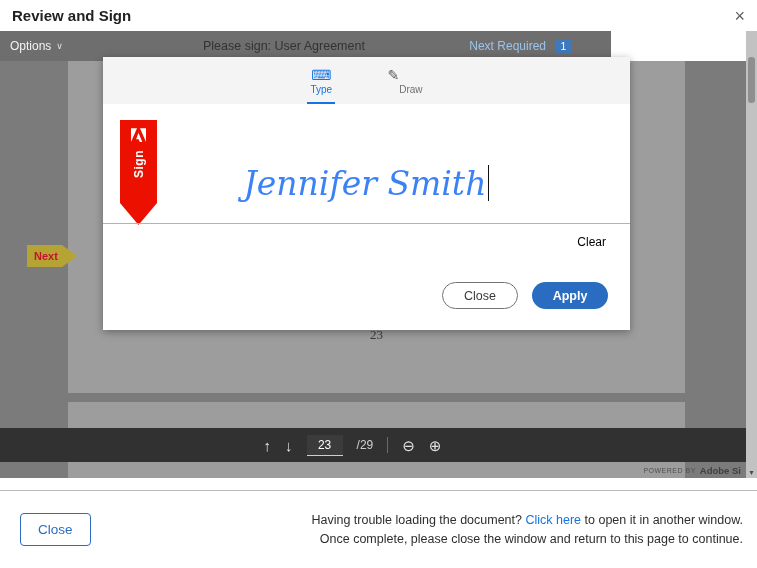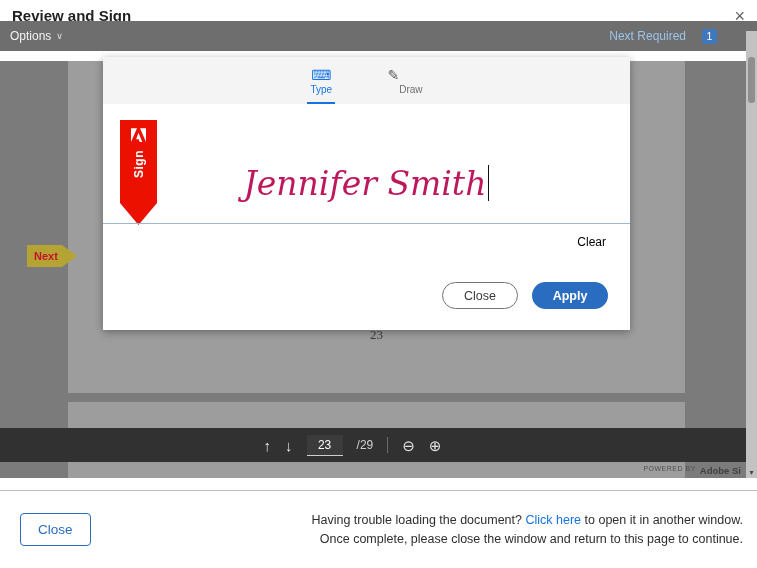--- a/index.html
+++ b/index.html
@@ -6,27 +6,27 @@
   body { background:#ffffff; font-family:"Liberation Sans", sans-serif; }
   .app { position:relative; width:757px; height:568px; background:#fff; overflow:hidden; color:#323232; }
 
   
   .titlebar { position:absolute; left:0; top:0; width:757px; height:31px; background:#fff;
               display:flex; align-items:center; justify-content:space-between; padding:0 12px; }
   .titlebar .title { font-size:15px; font-weight:bold; color:#222; }
   .titlebar .close { font-size:18px; color:#5f5f5f; cursor:pointer; line-height:1; }
 
   
-  .gray-toolbar { position:absolute; left:0; top:21px; width:757px; height:30px; background:#6e6e6e;text-decoration:underline; }
+  .gray-toolbar { position:absolute; left:0; top:31px; width:611px; height:30px; background:#6e6e6e;text-decoration:underline; }
   .options { position:absolute; left:10px; top:0; height:30px; display:flex; align-items:center; gap:5px;
              color:#f2f2f2; font-size:12px; cursor:pointer; }
   .options .chev { font-size:9px; color:#e0e0e0; }
   .doc-title { position:absolute; left:203px; top:0; height:30px; display:flex; align-items:center;
                color:#333333; font-size:12.5px; }
-  .next-required { position:absolute; right:40px; top:0; height:30px; display:flex; align-items:center; gap:16px;
+  .next-required { position:absolute; right:40px; top:0; height:30px; display:flex; align-items:center; gap:10px;
                    cursor:pointer; }
   .next-required .nr-label { color:#9cc3ea; font-size:12px; }
   .nr-badge { width:15px; height:15px; background:#3f78bc; color:#fff; font-size:10.5px;
               display:flex; align-items:center; justify-content:center; border-radius:2px; }
 
   
   .viewer { position:absolute; left:0; top:61px; width:757px; height:417px; background:#7b7b7b; }
   .page { position:absolute; left:68px; width:617px; background:#9d9d9d; }
   .page1 { top:0; height:332px; }
   .page2 { top:341px; height:76px; }
@@ -43,21 +43,21 @@
                   display:flex; align-items:center; justify-content:center; z-index:5; }
   .dt-group { display:flex; align-items:center; gap:14px; position:relative; left:-26px; }
   .dt-icon { color:#e2e2e2; font-size:15px; cursor:pointer; line-height:1; }
   .page-box { width:36px; height:21px; text-align:center; color:#fff; font-size:12px; line-height:20px;
               border-bottom:1px solid #cfcfcf; background:rgba(255,255,255,0.05); cursor:text; }
   .page-total { color:#cfcfcf; font-size:12px; }
   .dt-divider { width:1px; height:16px; background:#6a6a6a; }
   .dt-chevron { position:absolute; right:4px; top:50%; transform:translateY(-50%); color:#b5b5b5;
                 font-size:14px; cursor:pointer; }
 
-  .branding { position:absolute; right:16px; bottom:2px; display:flex; align-items:flex-start; gap:4px; }
+  .branding { position:absolute; right:16px; bottom:2px; display:flex; align-items:center; gap:4px; }
   .branding .pb { font-size:7px; color:#4f4f4f; letter-spacing:0.5px; }
   .branding .brand { font-size:9.5px; font-weight:bold; color:#3f3f3f; }
 
   
   .scrollbar { position:absolute; right:0; top:31px; width:11px; height:447px; background:#c2c2c2; z-index:6; }
   .scroll-thumb { position:absolute; left:2px; top:26px; width:7px; height:46px; background:#8f8f8f; border-radius:3px; }
   .scroll-down { position:absolute; left:0; bottom:1px; width:11px; text-align:center; font-size:8px; color:#4a4a4a; }
 
   
   .sig-modal { position:absolute; left:103px; top:57px; width:527px; height:273px; background:#fff;
@@ -72,21 +72,21 @@
   .tab.inactive .tab-icon { color:#555; }
   .tab.inactive .tab-label { color:#6e6e6e;padding-left:35px; }
 
   .sig-body { position:relative; height:226px; }
   .ribbon { position:absolute; left:17px; top:16px; width:37px; height:105px; background:#eb1000;
             clip-path:polygon(0 0, 100% 0, 100% 79%, 50% 100%, 0 79%);
             display:flex; flex-direction:column; align-items:center; padding-top:8px; }
   .ribbon .sign-vert { writing-mode:vertical-rl; transform:rotate(180deg); color:#fff; font-size:12px;
                        font-weight:bold; letter-spacing:0.5px; margin-top:8px; }
   .sig-display { position:absolute; left:0; right:0; top:60px; text-align:center; cursor:text;
-                 font-family:"DejaVu Serif", serif; font-style:italic; font-size:33px; color:#be185d; }
+                 font-family:"DejaVu Serif", serif; font-style:italic; font-size:33px; color:#3b82f6; }
   .caret { display:inline-block; width:1px; height:36px; background:#111; vertical-align:-6px; margin-left:2px; }
   .sig-line { position:absolute; left:0; right:0; top:119px; border-top:1px solid #9cb8cb; }
   .clear-link { position:absolute; right:24px; top:131px; color:#000000; font-size:12px; cursor:pointer; }
   .sig-buttons { position:absolute; right:22px; top:178px; display:flex; gap:14px; }
   .btn { height:27px; border-radius:14px; display:flex; align-items:center; justify-content:center;
          font-size:12.5px; cursor:pointer; width:76px; }
   .btn-close { background:#fff; border:1.5px solid #747474; color:#3a3a3a; }
   .btn-apply { background:#2a6dc0; border:none; color:#fff; font-weight:bold; }
 
   
@@ -106,20 +106,21 @@
   <div class="titlebar">
     <span class="title">Review and Sign</span>
     <span class="close">×</span>
   </div>
 
   <div class="gray-toolbar">
     <div class="options">
       <span>Options</span>
       <span class="chev">∨</span>
     </div>
+    <div class="doc-title">Please sign: User Agreement</div>
     <div class="next-required">
       <span class="nr-label">Next Required</span>
       <span class="nr-badge">1</span>
     </div>
   </div>
 
   <div class="viewer">
     <div class="page page1"></div>
     <div class="page-num-row">23</div>
     <div class="page page2"></div>

